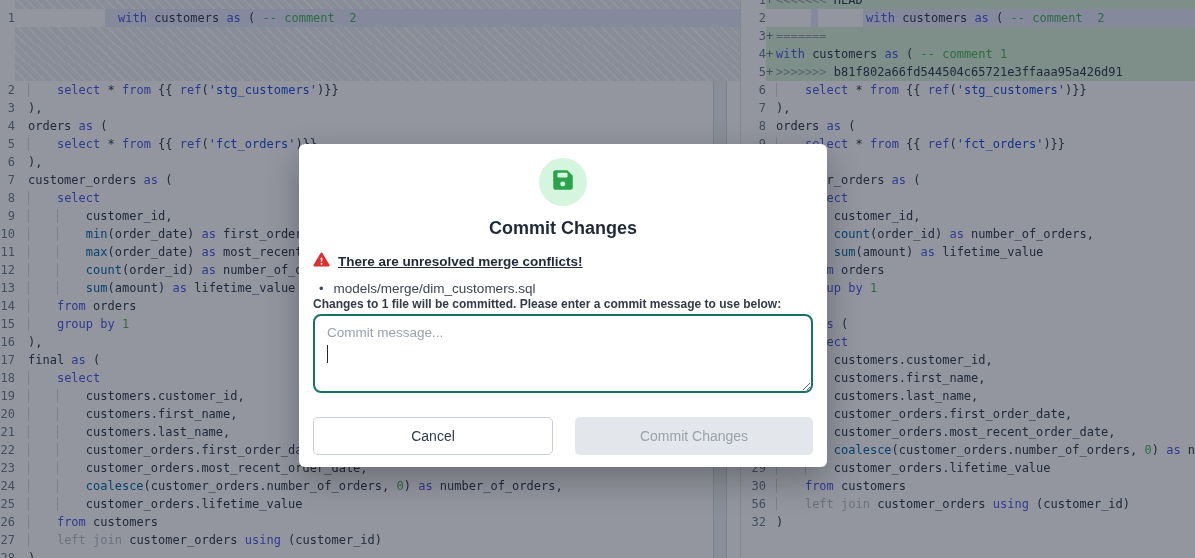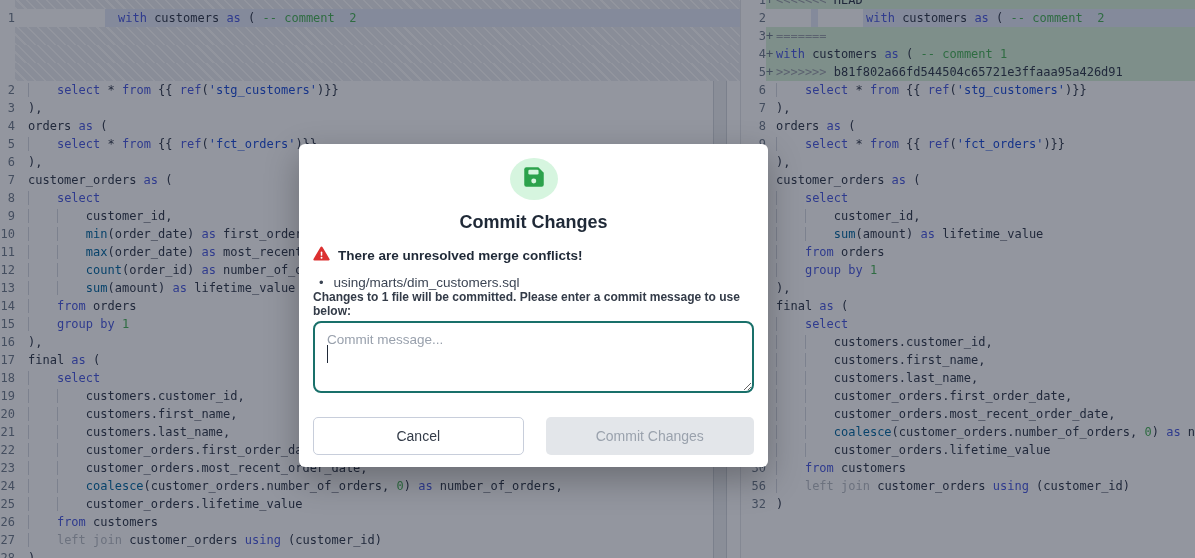--- a/index.html
+++ b/index.html
@@ -33,28 +33,28 @@
   .tok-t{color:#30394a;}
   .tok-c{color:#49b356;}
   .tok-s{color:#1d4ed8;}
   .tok-f{color:#0369a1;}
   .tok-n{color:#49b356;}
   .tok-g{color:#b8bdc4;text-align:right;}
   .tok-m{color:#9aa0a8;}
 
   
   .backdrop{position:absolute;inset:0;background:rgba(15,23,42,0.45);}
-  .modal{position:absolute;left:299px;top:144px;width:469px;height:323px;box-sizing:border-box;
+  .modal{position:absolute;left:299px;top:144px;width:528px;height:323px;box-sizing:border-box;
          background:#fff;border-radius:6px;box-shadow:0 12px 34px rgba(0,0,0,.28);
          padding:0 14px 12px 14px;display:flex;flex-direction:column;}
   .icon-circle{width:48px;height:48px;border-radius:50%;background:#d6f5df;margin:14px auto 0;
                display:flex;align-items:center;justify-content:center;}
   .modal-title{margin:12px 0 0;text-align:center;font-size:18px;font-weight:bold;color:#1f2937;}
   .warn-row{display:flex;align-items:center;gap:8px;margin-top:12px;}
-  .warn-text{font-size:13.5px;font-weight:bold;color:#1f2937;}
+  .warn-text{font-size:13.5px;font-weight:bold;color:#1f2937;text-decoration:underline;}
   .file-row{display:flex;align-items:center;gap:10px;margin-top:8px;padding-left:6px;height:18px;}
   .bullet{color:#3c4554;font-size:13px;}
   .file-name{font-size:13.5px;color:#3c4554;}
   .instruction{margin-top:0;font-size:12px;font-weight:bold;color:#333b48;}
   .commit-input{margin-top:3px;height:57px;box-sizing:content-box;resize:vertical;
                 border:2px solid #19706a;border-radius:8px;padding:9px 12px;outline:none;
                 font-family:"Liberation Sans",sans-serif;font-size:13.5px;color:#30394a;}
   .commit-input::placeholder{color:#99a1ad;}
   .caret{position:absolute;left:28px;top:201px;width:1px;height:18px;background:#1f2937;}
   .btn-row{display:flex;gap:22px;margin-top:24px;}
@@ -114,20 +114,21 @@
           <div class="cm-line bgc-added"><span class="ln">4</span><span class="lnp">+</span><span class="code"><span class="tok-k">with</span><span class="tok-t"> customers </span><span class="tok-k">as</span><span class="tok-t"> ( </span><span class="tok-c">-- comment 1</span></span></div>
           <div class="cm-line bgc-added"><span class="ln">5</span><span class="lnp">+</span><span class="code"><span class="tok-m">&gt;&gt;&gt;&gt;&gt;&gt;&gt; </span><span class="tok-t">b81f802a66fd544504c65721e3ffaaa95a426d91</span></span></div>
           <div class="cm-line"><span class="ln">6</span><span class="lnp"></span><span class="code"><span class="tok-i">    </span><span class="tok-k">select</span><span class="tok-t"> * </span><span class="tok-k">from</span><span class="tok-t"> {{ </span><span class="tok-k">ref</span><span class="tok-t">(</span><span class="tok-s">'stg_customers'</span><span class="tok-t">)}}</span></span></div>
           <div class="cm-line"><span class="ln">7</span><span class="lnp"></span><span class="code"><span class="tok-t">),</span></span></div>
           <div class="cm-line"><span class="ln">8</span><span class="lnp"></span><span class="code"><span class="tok-t">orders </span><span class="tok-k">as</span><span class="tok-t"> (</span></span></div>
           <div class="cm-line"><span class="ln">9</span><span class="lnp"></span><span class="code"><span class="tok-i">    </span><span class="tok-k">select</span><span class="tok-t"> * </span><span class="tok-k">from</span><span class="tok-t"> {{ </span><span class="tok-k">ref</span><span class="tok-t">(</span><span class="tok-s">'fct_orders'</span><span class="tok-t">)}}</span></span></div>
           <div class="cm-line"><span class="ln">10</span><span class="lnp"></span><span class="code"><span class="tok-t">),</span></span></div>
           <div class="cm-line"><span class="ln">11</span><span class="lnp"></span><span class="code"><span class="tok-t">customer_orders </span><span class="tok-k">as</span><span class="tok-t"> (</span></span></div>
           <div class="cm-line"><span class="ln">12</span><span class="lnp"></span><span class="code"><span class="tok-i">    </span><span class="tok-k">select</span></span></div>
           <div class="cm-line"><span class="ln">13</span><span class="lnp"></span><span class="code"><span class="tok-i">        </span><span class="tok-t">customer_id,</span></span></div>
+          <div class="cm-line"><span class="ln">16</span><span class="lnp"></span><span class="code"><span class="tok-i">        </span><span class="tok-f">count</span><span class="tok-t">(order_id) </span><span class="tok-k">as</span><span class="tok-t"> number_of_orders,</span></span></div>
           <div class="cm-line"><span class="ln">17</span><span class="lnp"></span><span class="code"><span class="tok-i">        </span><span class="tok-f">sum</span><span class="tok-t">(amount) </span><span class="tok-k">as</span><span class="tok-t"> lifetime_value</span></span></div>
           <div class="cm-line"><span class="ln">18</span><span class="lnp"></span><span class="code"><span class="tok-i">    </span><span class="tok-k">from</span><span class="tok-t"> orders</span></span></div>
           <div class="cm-line"><span class="ln">19</span><span class="lnp"></span><span class="code"><span class="tok-i">    </span><span class="tok-k">group</span><span class="tok-t"> </span><span class="tok-k">by</span><span class="tok-t"> </span><span class="tok-n">1</span></span></div>
           <div class="cm-line"><span class="ln">20</span><span class="lnp"></span><span class="code"><span class="tok-t">),</span></span></div>
           <div class="cm-line"><span class="ln">21</span><span class="lnp"></span><span class="code"><span class="tok-t">final </span><span class="tok-k">as</span><span class="tok-t"> (</span></span></div>
           <div class="cm-line"><span class="ln">22</span><span class="lnp"></span><span class="code"><span class="tok-i">    </span><span class="tok-k">select</span></span></div>
           <div class="cm-line"><span class="ln">23</span><span class="lnp"></span><span class="code"><span class="tok-i">        </span><span class="tok-t">customers.customer_id,</span></span></div>
           <div class="cm-line"><span class="ln">24</span><span class="lnp"></span><span class="code"><span class="tok-i">        </span><span class="tok-t">customers.first_name,</span></span></div>
           <div class="cm-line"><span class="ln">25</span><span class="lnp"></span><span class="code"><span class="tok-i">        </span><span class="tok-t">customers.last_name,</span></span></div>
           <div class="cm-line"><span class="ln">26</span><span class="lnp"></span><span class="code"><span class="tok-i">        </span><span class="tok-t">customer_orders.first_order_date,</span></span></div>
@@ -162,21 +163,21 @@
           <path d="M12 3.6 22 20.4H2Z" fill="#dc3030" stroke="#dc3030" stroke-width="3" stroke-linejoin="round"></path>
           <rect x="11" y="9.3" width="2.1" height="6" rx="1" fill="#fff"></rect>
           <circle cx="12.05" cy="18" r="1.35" fill="#fff"></circle>
         </svg>
       </span>
       <span class="warn-text">There are unresolved merge conflicts!</span>
     </div>
 
     <div class="file-row">
       <span class="bullet">•</span>
-      <span class="file-name">using/marts/dim_customers.sql</span>
+      <span class="file-name">models/merge/dim_customers.sql</span>
     </div>
 
     <div class="instruction">Changes to 1 file will be committed. Please enter a commit message to use below:</div>
 
     <textarea class="commit-input" placeholder="Commit message..." style=""></textarea>
     <div class="caret"></div>
 
     <div class="btn-row">
       <button class="btn btn-cancel">Cancel</button>
       <button class="btn btn-commit" disabled="">Commit Changes</button>

